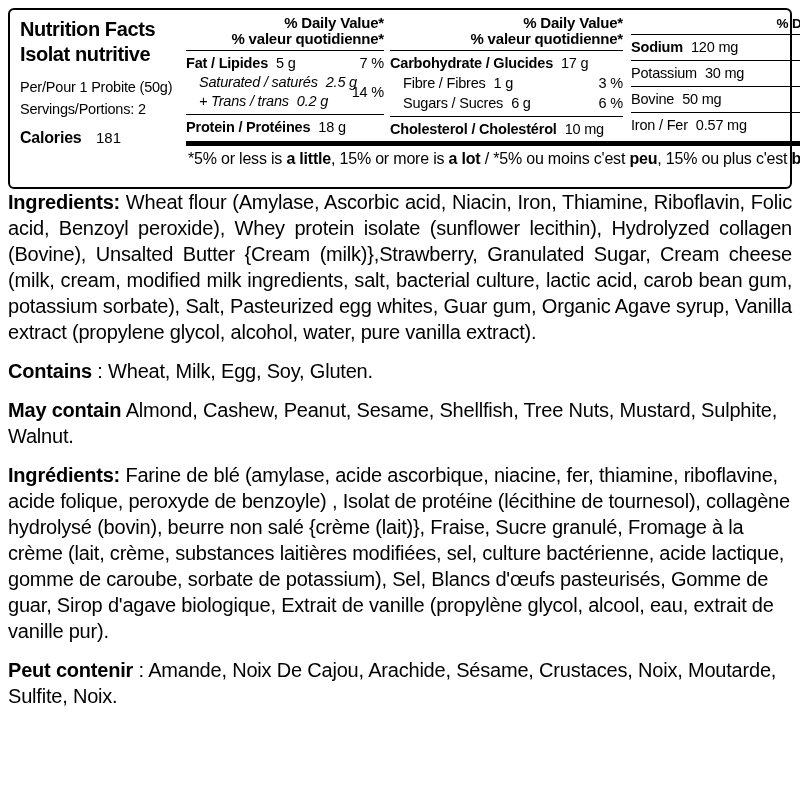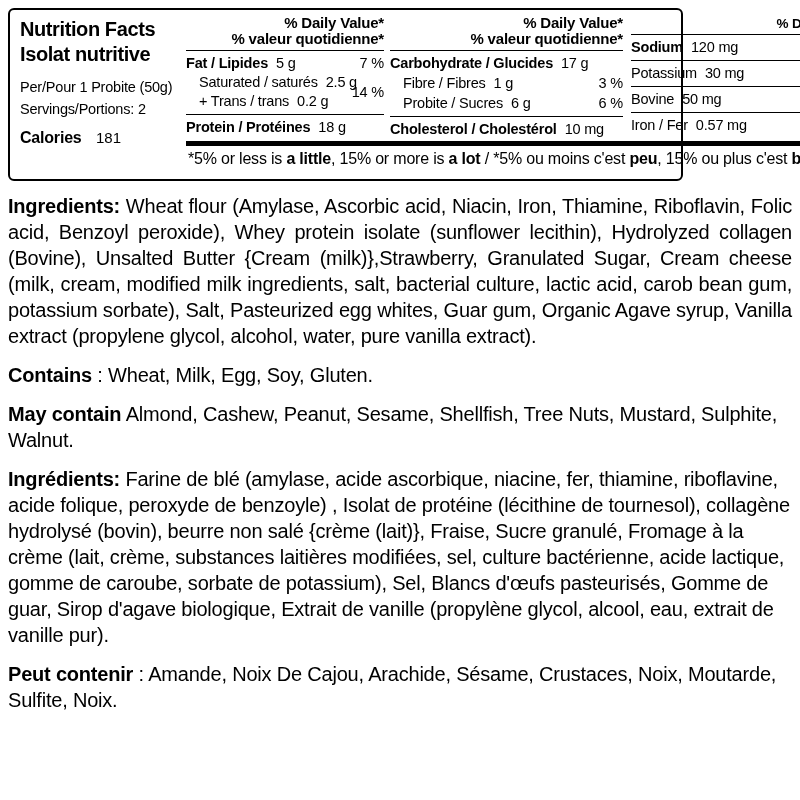--- a/index.html
+++ b/index.html
@@ -4,24 +4,24 @@
 <style>
   html, body { margin: 0; padding: 0; background: #fff; }
   .page {
     width: 800px; height: 800px; box-sizing: border-box;
     background: #fff; color: #000;
     font-family: "Liberation Sans", sans-serif;
     padding: 8px; overflow: hidden;
   }
   
   .nf-panel {
-    width: 675px; box-sizing: border-box;
+    width: 784px; box-sizing: border-box;
     border: 2px solid #000; border-radius: 6px;
-    display: flex; min-height: 158px; margin-bottom: 12px;
-    padding-bottom: 12px;
+    display: flex; min-height: 158px; margin-bottom: 0;
+    padding-bottom: 20px;
   }
   .nf-col1 { width: 170px; box-sizing: border-box; padding: 7px 0 0 10px; flex: none; }
   .nf-title { font-size: 20px; font-weight: bold; line-height: 25px; letter-spacing: -0.4px; white-space: nowrap; }
   .nf-serving { margin-top: 9px; font-size: 14.5px; line-height: 22px; letter-spacing: -0.2px; white-space: nowrap; }
   .nf-cal { margin-top: 9px; font-size: 16px; white-space: nowrap; }
   .nf-cal .cal-label { font-weight: bold; letter-spacing: -0.2px; }
   .nf-cal .cal-value { font-weight: normal; font-size: 15px; margin-left: 10px; }
 
   .nf-right { flex: 1; display: flex; flex-direction: column; padding: 0 6px 0 6px; box-sizing: border-box; }
   .nf-cols { display: flex; }
@@ -30,21 +30,21 @@
   .nf-c4 { flex: 1; margin-left: 8px; }
 
   .dv-header { text-align: right; font-weight: bold; font-size: 15px; line-height: 16px; padding-top: 5px; letter-spacing: -0.2px; white-space: nowrap; }
   .hairline { border-top: 1px solid #000; margin: 3px 0 2px 0; }
   .nrow { display: flex; align-items: flex-end; font-size: 14.5px; line-height: 20px; white-space: nowrap; letter-spacing: -0.2px; }
   .nrow .b { font-weight: bold; }
   .amt { margin-left: 8px; }
   .dvv { margin-left: auto; padding-left: 4px; }
   .indent { padding-left: 13px; }
   .subgroup { display: flex; }
-  .subgroup .sublines { flex: 1; min-width: 0; }
+  .subgroup .sublines { flex: 1; min-width: 0; font-style: italic; }
   .subgroup .sublines .nrow { line-height: 19px; }
   .subdv { display: flex; align-items: center; font-size: 14.5px; letter-spacing: -0.2px; padding-left: 2px; }
 
   .m-header { text-align: right; font-weight: bold; font-size: 13.5px; line-height: 17px; padding-top: 5px; letter-spacing: -0.2px; white-space: nowrap; }
   .nf-c4 .hairline { margin: 2px 0; }
   .nf-c4 .nrow { line-height: 21px; }
 
   .thick-bar { height: 5px; background: #000; margin-top: 2px; flex: none; }
   .footnote { font-size: 16px; line-height: 17px; padding: 4px 0 0 2px; white-space: nowrap; letter-spacing: -0.2px; }
 
@@ -116,21 +116,21 @@
           <div class="nrow">
             <span class="b">Carbohydrate / Glucides</span>
             <span class="amt">17 g</span>
           </div>
           <div class="nrow indent">
             <span>Fibre / Fibres</span>
             <span class="amt">1 g</span>
             <span class="dvv">3 %</span>
           </div>
           <div class="nrow indent">
-            <span>Probite / Sucres</span>
+            <span>Sugars / Sucres</span>
             <span class="amt">6 g</span>
             <span class="dvv">6 %</span>
           </div>
           <div class="hairline"></div>
           <div class="nrow">
             <span class="b">Cholesterol / Cholestérol</span>
             <span class="amt">10 mg</span>
           </div>
         </div>
 

